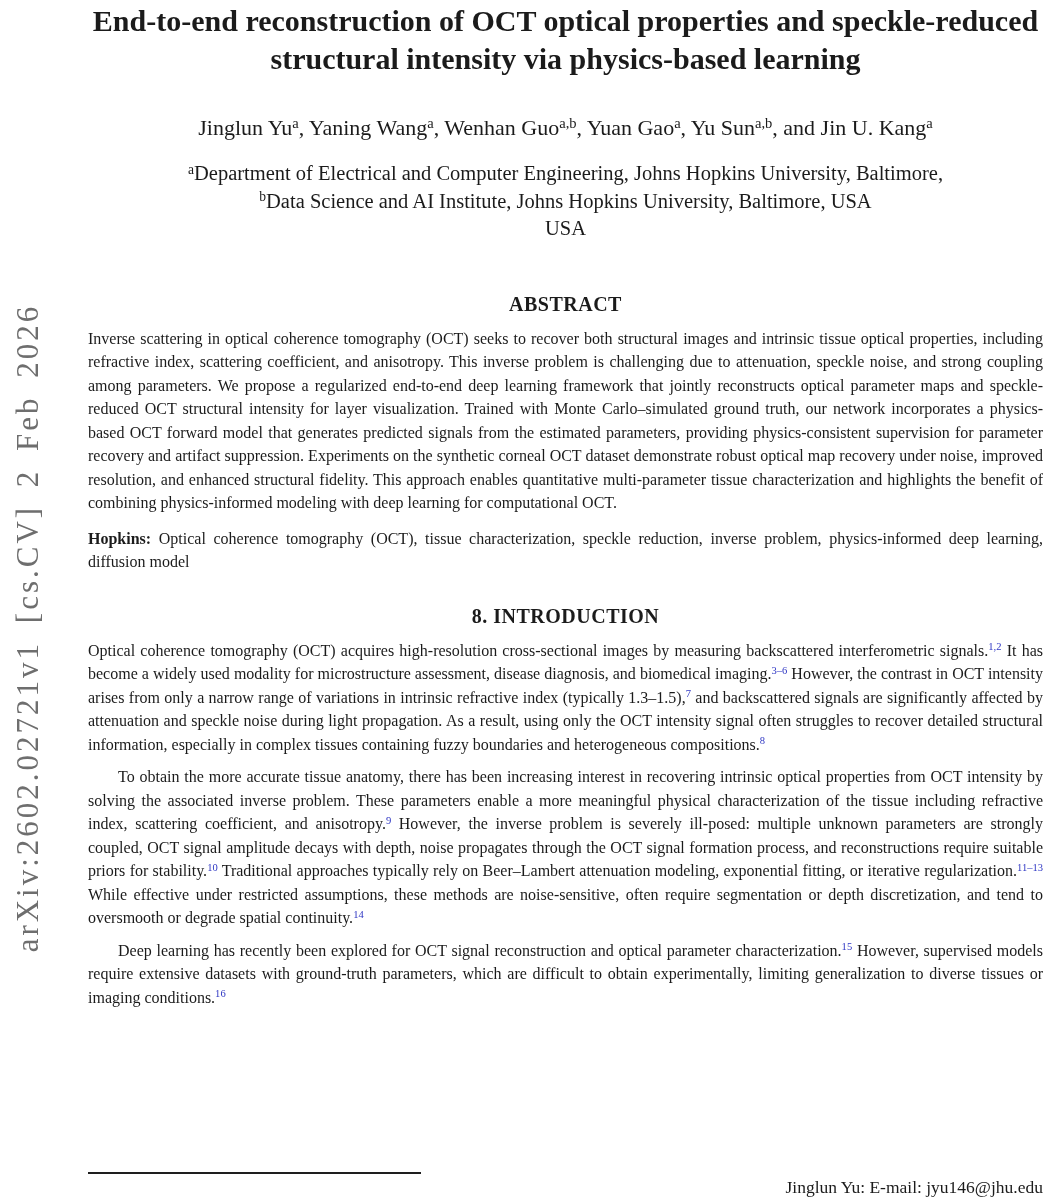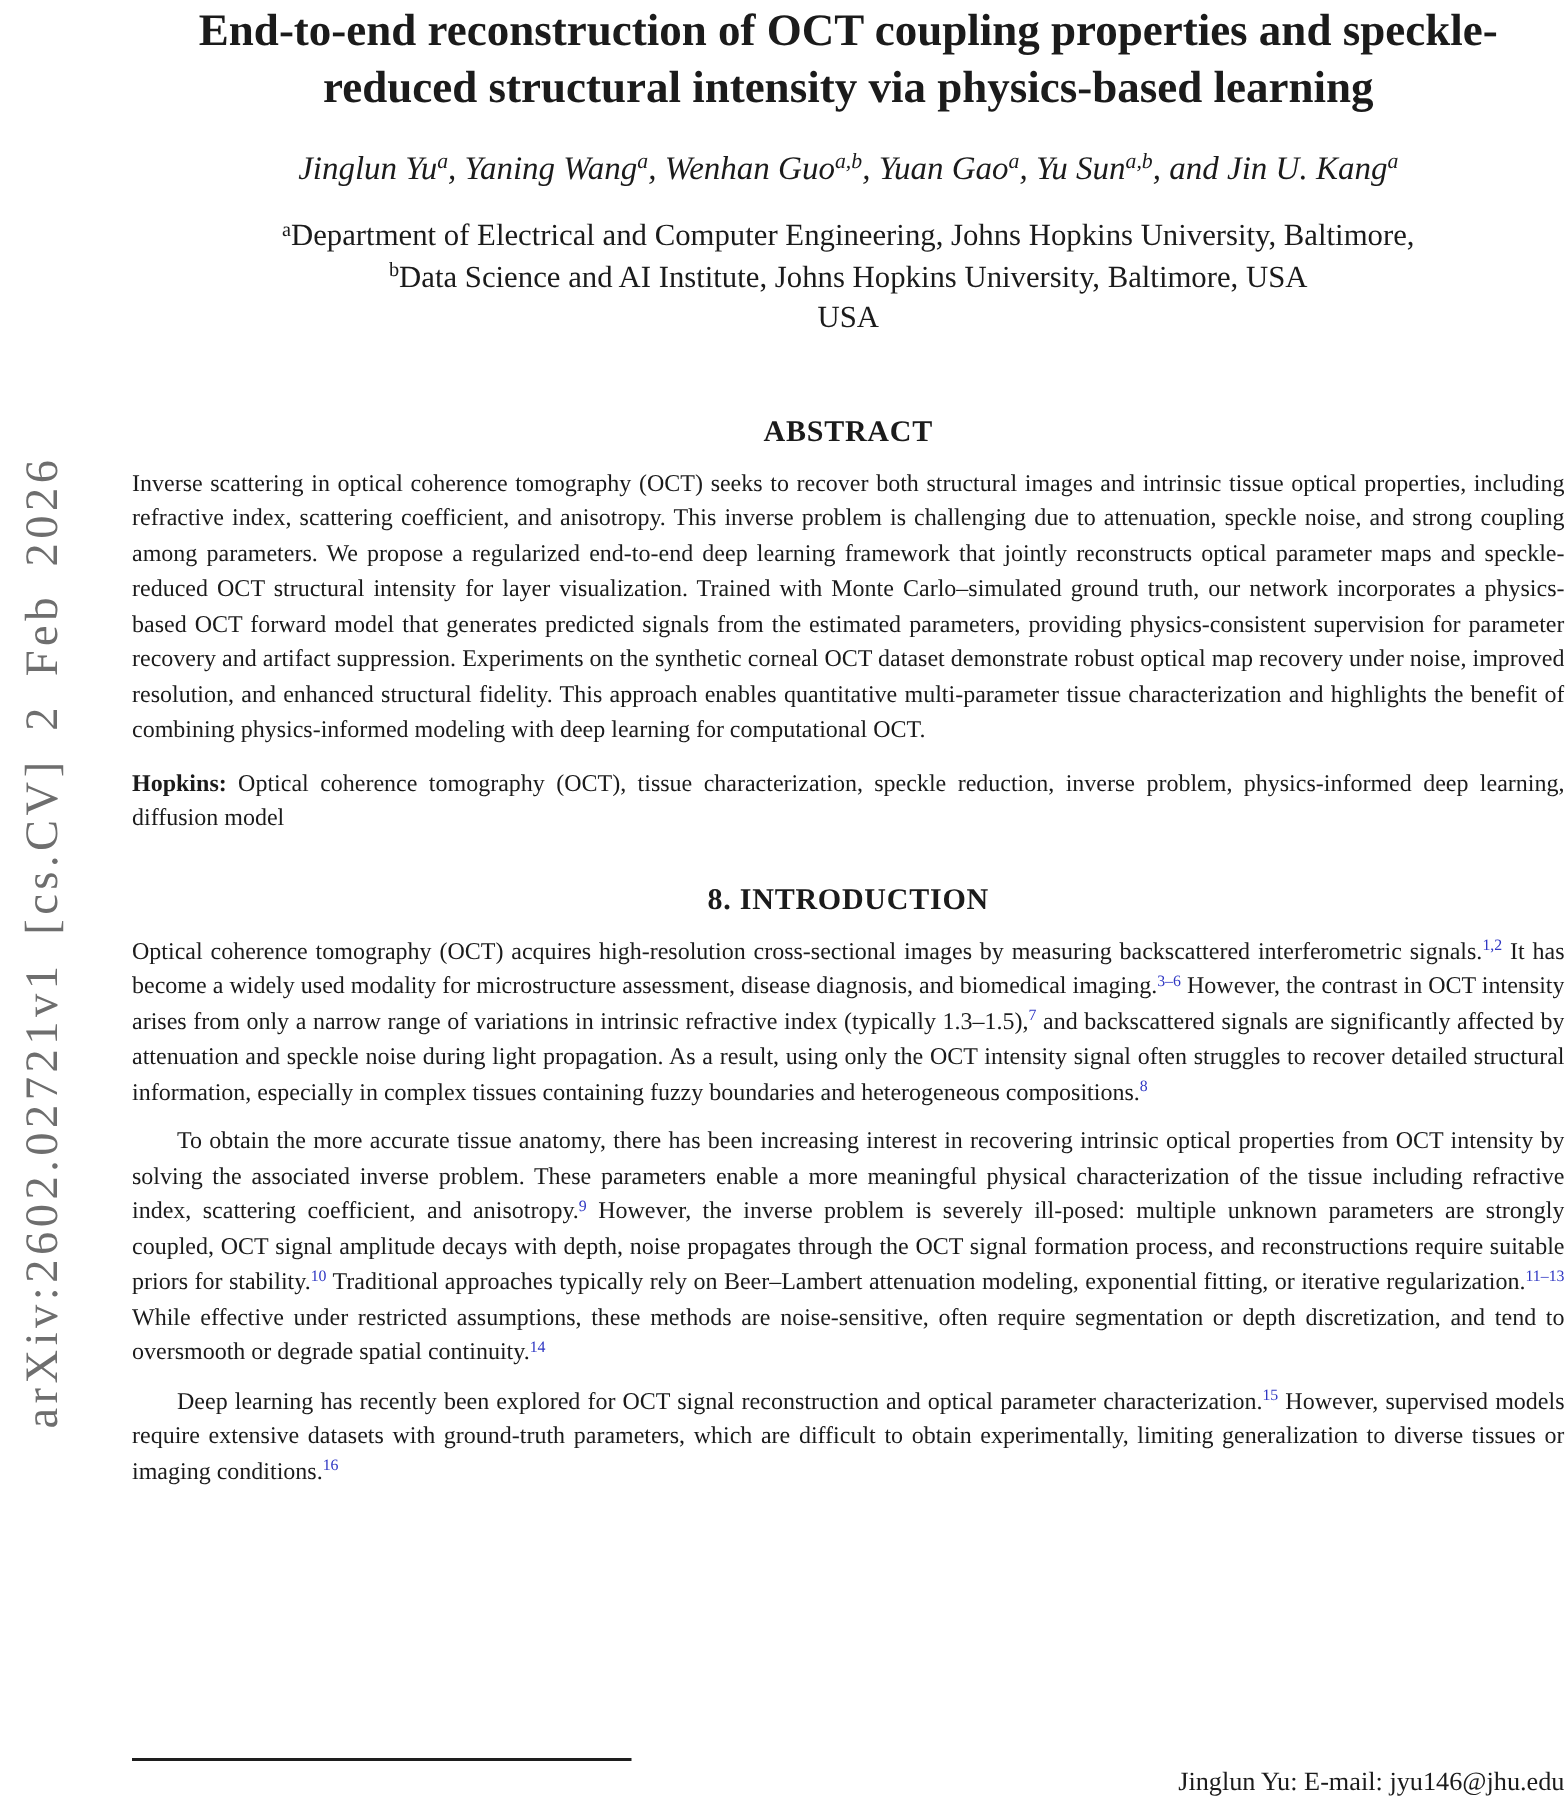--- a/index.html
+++ b/index.html
@@ -36,25 +36,24 @@
     width: 955px;
   }
   .title {
     margin: 2px 0 0 0;
     font-size: 30px;
     line-height: 38px;
     font-weight: bold;
     text-align: center;
   }
   .authors {
-    margin-top: 20px;
+    margin-top: 36px;
     text-align: center;
     font-size: 22px;
     line-height: 28px;
-    font-style: italic;
   }
   .affiliations {
     margin-top: 18px;
     text-align: center;
     font-size: 20.5px;
     line-height: 27.5px;
   }
   .abstract-heading, .section-heading {
     text-align: center;
     font-weight: bold;
@@ -106,21 +105,21 @@
 </style>
 </head>
 <body>
 
 <div class="page">
 
   <div class="stamp">arXiv:2602.02721v1 [cs.CV] 2 Feb 2026</div>
 
   <div class="content">
 
-    <h1 class="title">End-to-end reconstruction of OCT coupling properties and speckle-reduced structural intensity via physics-based learning</h1>
+    <h1 class="title">End-to-end reconstruction of OCT optical properties and speckle-reduced structural intensity via physics-based learning</h1>
 
     <div class="authors">Jinglun Yu<sup class="aff-sup">a</sup>, Yaning Wang<sup class="aff-sup">a</sup>, Wenhan Guo<sup class="aff-sup">a,b</sup>, Yuan Gao<sup class="aff-sup">a</sup>, Yu Sun<sup class="aff-sup">a,b</sup>, and Jin U. Kang<sup class="aff-sup">a</sup></div>
 
     <div class="affiliations">
       <div><sup class="aff-sup">a</sup>Department of Electrical and Computer Engineering, Johns Hopkins University, Baltimore,</div>
       <div><sup class="aff-sup">b</sup>Data Science and AI Institute, Johns Hopkins University, Baltimore, USA</div>
       <div>USA</div>
     </div>
 
     <h2 class="abstract-heading">ABSTRACT</h2>

